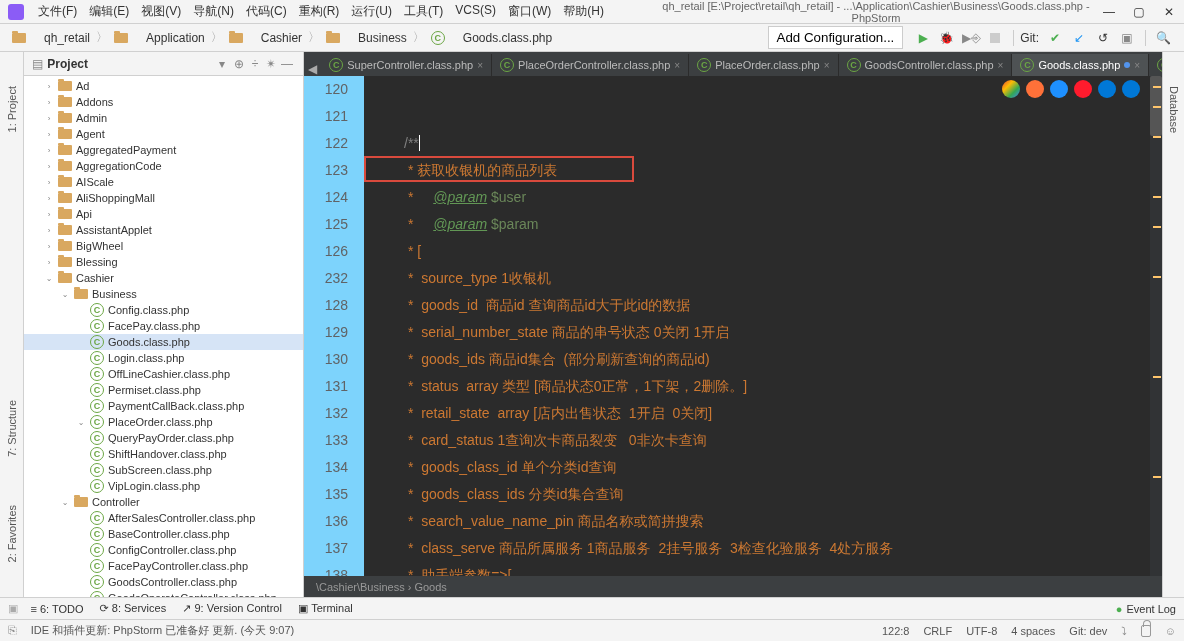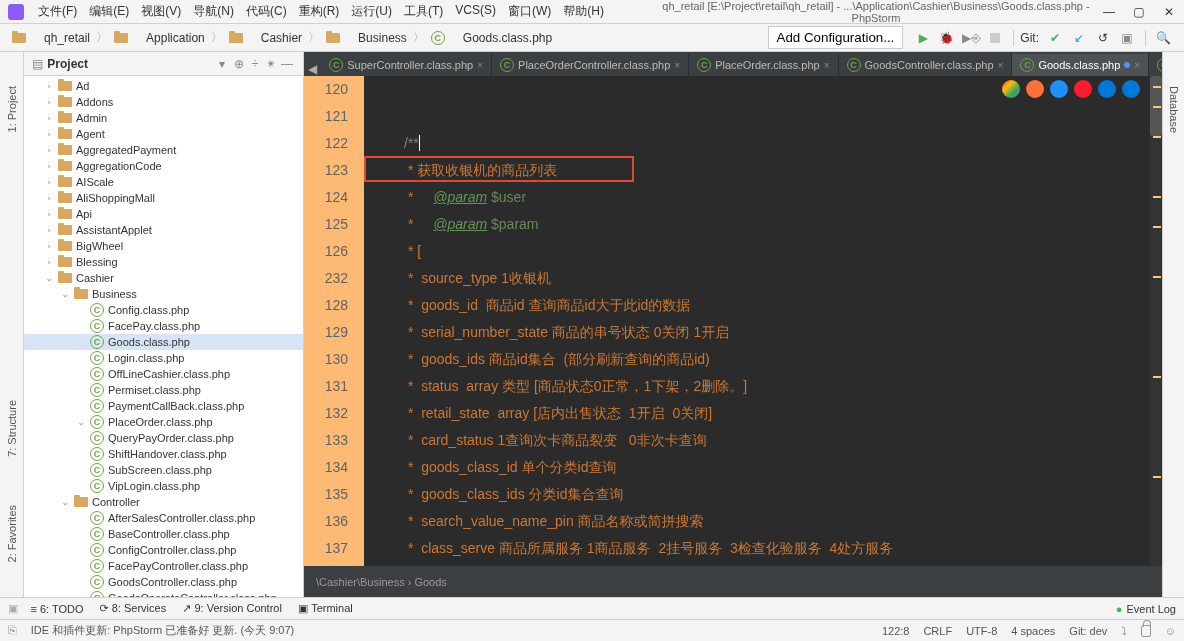--- a/index.html
+++ b/index.html
@@ -42,33 +42,33 @@
 
 .editor-area { flex: 1; display: flex; flex-direction: column; background: #2b2b2b; overflow: hidden; }
 .tabs-bar { height: 24px; background: #3c3f41; display: flex; align-items: flex-end; overflow: hidden; }
 .tab { height: 22px; display: flex; align-items: center; gap: 4px; padding: 0 8px; background: #3c3f41; color: #bbb; font-size: 11px; border-right: 1px solid #2b2b2b; cursor: pointer; }
 .tab.active { background: #4e5254; color: #fff; }
 .tab .close { color: #888; font-size: 10px; }
 .tab .dot { width: 6px; height: 6px; border-radius: 50%; background: #5394ec; display: inline-block; }
 .tab-arrow { color: #aaa; padding: 0 4px; }
 
 .code-block { flex: 1; display: flex; position: relative; overflow: hidden; }
-.gutter { width: 60px; background: #fdba74; color: #606366; text-align: right; padding-right: 16px; font-family: Consolas, monospace; font-size: 14px; line-height: 27px; }
+.gutter { width: 60px; background: #7dd3fc; color: #606366; text-align: right; padding-right: 16px; font-family: Consolas, monospace; font-size: 14px; line-height: 27px; }
 .code-lines { flex: 1; font-family: Consolas, monospace; font-size: 14px; line-height: 27px; color: #a9b7c6; padding-left: 40px; position: relative; }
 .code-lines .line { white-space: pre; }
 .c-comment { color: #808080; }
 .c-star { color: #cc7832; }
 .c-text { color: #cc7832; }
 .c-tag { color: #629755; font-style: italic; text-decoration: underline; margin-left: 16px; }
 .c-var { color: #6a8759; }
 .highlight-box { position: absolute; border: 2px solid #d94a3d; top: 30px; left: 20px; width: 280px; height: 26px; pointer-events: none; }
 .browser-icons { position: absolute; top: 4px; right: 10px; display: flex; gap: 6px; }
 .browser-icons .bi { width: 18px; height: 18px; border-radius: 50%; }
 
-.breadcrumb-bottom { height: 31px; background: #3c3f41; color: #999; font-size: 11px; display: flex; align-items: center; padding: 0 12px; }
+.breadcrumb-bottom { height: 21px; background: #3c3f41; color: #999; font-size: 11px; display: flex; align-items: center; padding: 0 12px; }
 
 .bottom-tabs { height: 22px; background: #f4f4f4; border-top: 1px solid #d0d0d0; display: flex; align-items: center; padding: 0 8px; gap: 12px; font-size: 11px; }
 .bottom-tabs .btab { display: flex; align-items: center; gap: 4px; cursor: pointer; }
 .bottom-tabs .spacer { flex: 1; }
 .statusbar { height: 22px; background: #f4f4f4; border-top: 1px solid #d0d0d0; display: flex; align-items: center; padding: 0 8px; font-size: 11px; color: #555; gap: 14px; }
 .statusbar .status-msg { flex: 1; }
 .lock-icon { width: 10px; height: 12px; border: 1px solid #999; border-radius: 2px; position: relative; }
 .lock-icon::before { content: ""; position: absolute; top: -6px; left: 1px; width: 6px; height: 6px; border: 1px solid #999; border-bottom: none; border-radius: 4px 4px 0 0; }
 .minimap { width: 12px; background: #313335; position: relative; }
 .minimap .m-bar { position: absolute; right: 1px; width: 8px; height: 2px; background: #ffc66d; }

